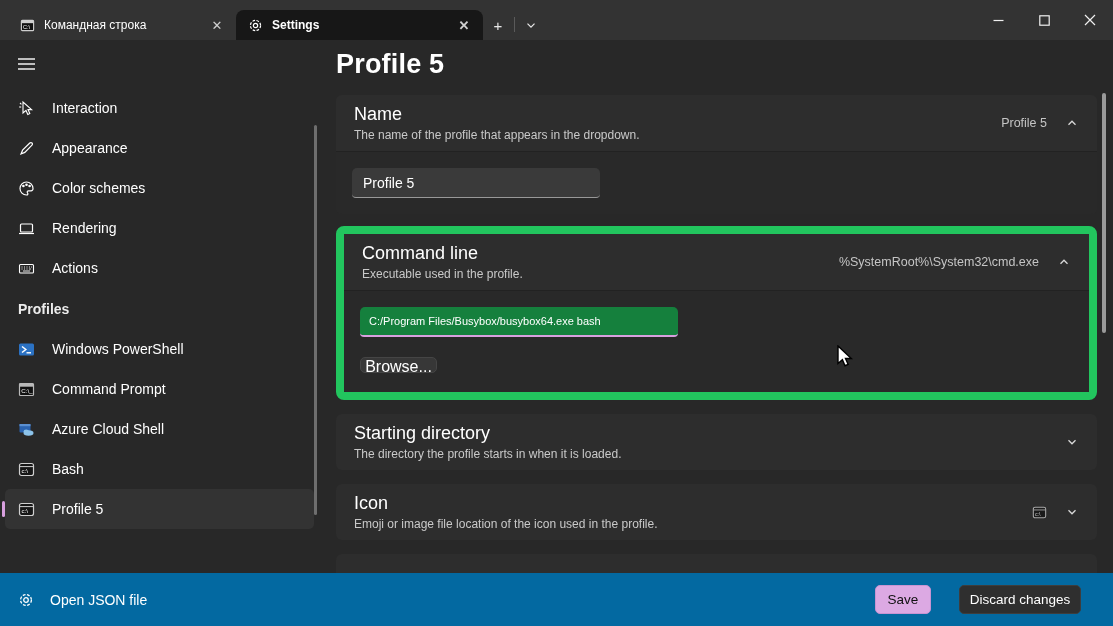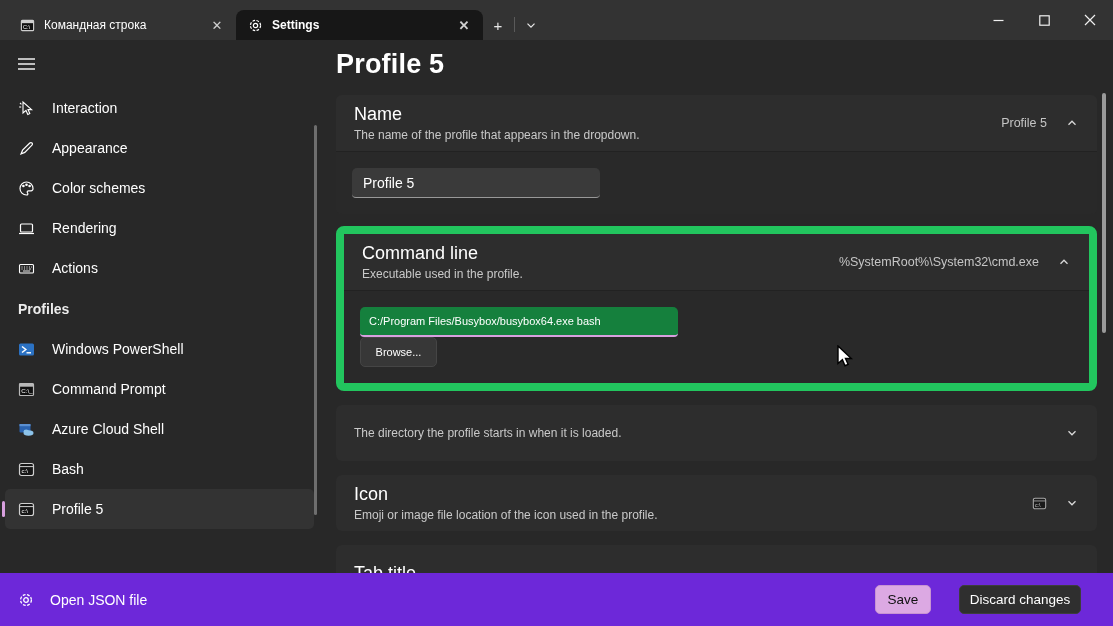--- a/index.html
+++ b/index.html
@@ -57,30 +57,30 @@
   .exp-value { font-size:12.5px; color:#c5c5c5; }
   .exp-body { background:#292929; border-top:1px solid #222222; padding:16px 16px; }
   .expander.first { margin-top:15px; }
   .expander.highlight { border:8px solid #22c55e; border-radius:8px; margin-top:12px; }
   .chev { width:14px; height:14px; }
 
   .text-input { height:30px; background:#3a3a3a; border:none; border-bottom:1px solid #989898;
     border-radius:5px 5px 4px 4px; color:#fff; font-size:14px; padding:0 11px;
     font-family:"Liberation Sans", sans-serif; width:248px; }
   .text-input.focused { background:#15803d; border-bottom:2px solid #d8a0df; width:318px; font-size:11px; padding:0 9px; }
-  .browse-btn { margin-top:0; width:77px; height:30px; background:#373737; border:1px solid #454545;
-    border-radius:5px; color:#fff; font-size:11px; font-family:"Liberation Sans", sans-serif; }
+  .browse-btn { margin-top:20px; width:77px; height:16px; background:#373737; border:1px solid #454545;
+    border-radius:5px; color:#fff; font-size:16px; font-family:"Liberation Sans", sans-serif; }
   .content-scroll { position:absolute; left:1102px; top:93px; width:3.5px; height:240px;
     background:#9a9a9a; border-radius:2px; }
 
   
   .exp-header.solo { background:#2d2d2d; }
 
   
-  .bottombar { position:absolute; left:0; bottom:0; width:1113px; height:53px; background:#6d28d9;
+  .bottombar { position:absolute; left:0; bottom:0; width:1113px; height:53px; background:#0369a1;
     display:flex; align-items:center; z-index:5; }
   .openjson { display:flex; align-items:center; gap:16px; padding-left:18px; font-size:14px; }
   .actions { margin-left:auto; display:flex; gap:28px; margin-right:32px; }
   .btn { height:29px; border-radius:5px; font-size:13.5px; font-family:"Liberation Sans", sans-serif; border:none; }
   .btn.save { width:56px; background:#dca9e3; color:#111; border:1px solid #c894d2; }
   .btn.discard { width:122px; background:#2f2f2f; color:#fff; border:1px solid #3d3d3d; }
 
   .cursor { position:absolute; left:836px; top:345px; z-index:9; pointer-events:none; }
 </style>
 </head>
@@ -289,20 +289,21 @@
       </div>
       <div class="exp-body">
         <input class="text-input focused" type="text" value="C:/Program Files/Busybox/busybox64.exe bash" style="">
         <div><button class="browse-btn">Browse...</button></div>
       </div>
     </div>
 
     <div class="expander">
       <div class="exp-header solo">
         <div class="exp-titles">
+          <span class="exp-title">Starting directory</span>
           <span class="exp-desc">The directory the profile starts in when it is loaded.</span>
         </div>
         <div class="exp-right">
           <svg class="chev" viewBox="0 0 16 16" fill="none" stroke="#d8d8d8" stroke-width="1.5">
               <polyline points="4,6 8,10 12,6"></polyline>
             </svg>
         </div>
       </div>
     </div>
 

